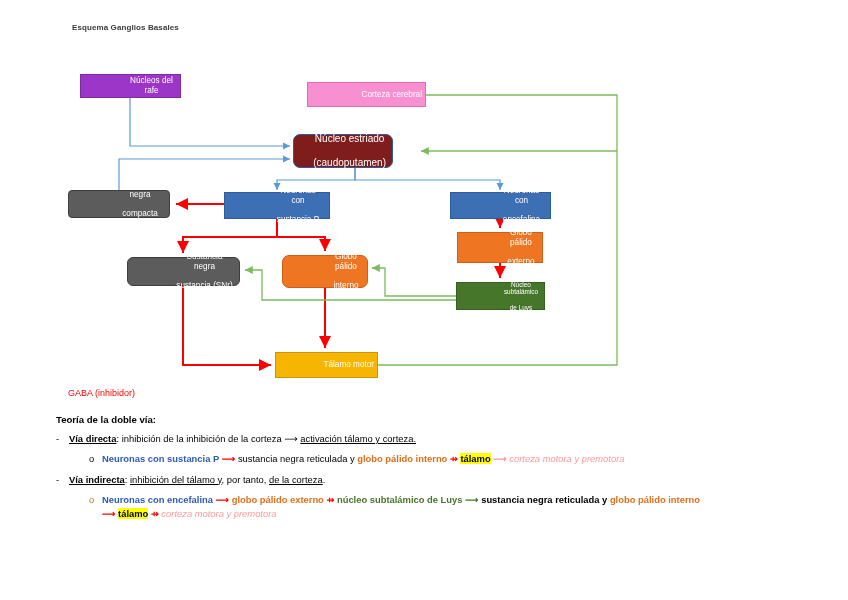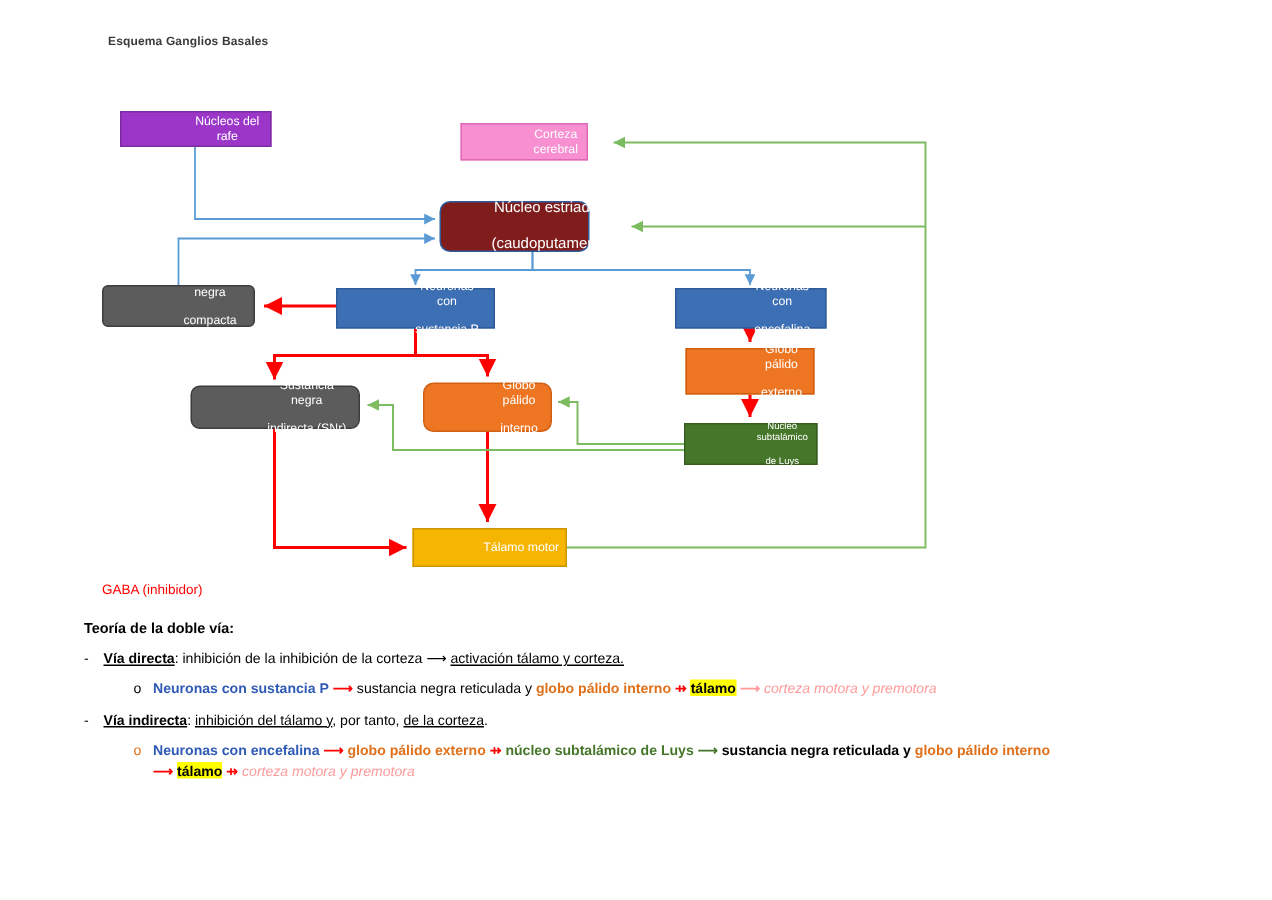--- a/index.html
+++ b/index.html
@@ -15,29 +15,29 @@
     position:absolute;left:60px;top:23px;
     font-size:8px;font-weight:bold;color:#3b3b3b;letter-spacing:.1px;padding-left:12px;
   }
 
   
   .diagram{position:absolute;left:0;top:0;width:848px;height:410px;}
   .svg-lines{position:absolute;left:0;top:0;width:848px;height:410px;}
 
   .node{
     position:absolute;box-sizing:border-box;
-    display:flex;align-items:center;justify-content:center;
+    display:flex;align-items:center;justify-content:flex-end;
     text-align:center;color:#ffffff;line-height:1.18;
     z-index:3;
     padding-left:42px;
   }
   .node span{display:block;padding:0 3px;}
 
   .n-rafe{left:80px;top:74px;width:101px;height:24px;background:#9b36c8;border:1px solid #7d2ba1;font-size:8.2px;}
-  .n-corteza{left:307px;top:82px;width:85px;height:25px;background:#f78fd0;border:1px solid #e06ab7;font-size:8.2px;}
+  .n-corteza{left:307px;top:82px;width:119px;height:25px;background:#f78fd0;border:1px solid #e06ab7;font-size:8.2px;}
   .n-estriado{left:293px;top:134px;width:100px;height:34px;background:#7f1d1d;border:1px solid #2e5b99;border-radius:7px;font-size:10px;}
   .n-snc{left:68px;top:190px;width:102px;height:28px;background:#5c5c5c;border:1.5px solid #3d3d3d;border-radius:4px;font-size:8.2px;}
   .n-sustp{left:224px;top:192px;width:106px;height:27px;background:#3c6fb4;border:1px solid #2e5b99;font-size:8.2px;}
   .n-enkef{left:450px;top:192px;width:101px;height:27px;background:#3c6fb4;border:1px solid #2e5b99;font-size:8.2px;}
   .n-gpe{left:457px;top:232px;width:86px;height:31px;background:#ee7623;border:1px solid #cf5f12;font-size:8.2px;}
   .n-snr{left:127px;top:257px;width:113px;height:29px;background:#5c5c5c;border:1.5px solid #3d3d3d;border-radius:6px;font-size:8.2px;}
   .n-gpi{left:282px;top:255px;width:86px;height:33px;background:#ee7623;border:1px solid #cf5f12;border-radius:7px;font-size:8.2px;}
   .n-nst{left:456px;top:282px;width:89px;height:28px;background:#46762a;border:1px solid #375e20;font-size:6.4px;}
   .n-talamo{left:275px;top:352px;width:103px;height:26px;background:#f5b500;border:1px solid #cc9500;font-size:8.2px;}
 
@@ -163,21 +163,21 @@
     <div class="node n-gpe">
       <span>
         <span>Globo pálido</span><br>
         <span>externo</span>
       </span>
     </div>
 
     <div class="node n-snr">
       <span>
         <span>Sustancia negra</span><br>
-        <span>indirecta (SNr)</span>
+        <span>sustancia (SNr)</span>
       </span>
     </div>
 
     <div class="node n-gpi">
       <span>
         <span>Globo pálido</span><br>
         <span>interno</span>
       </span>
     </div>
 

